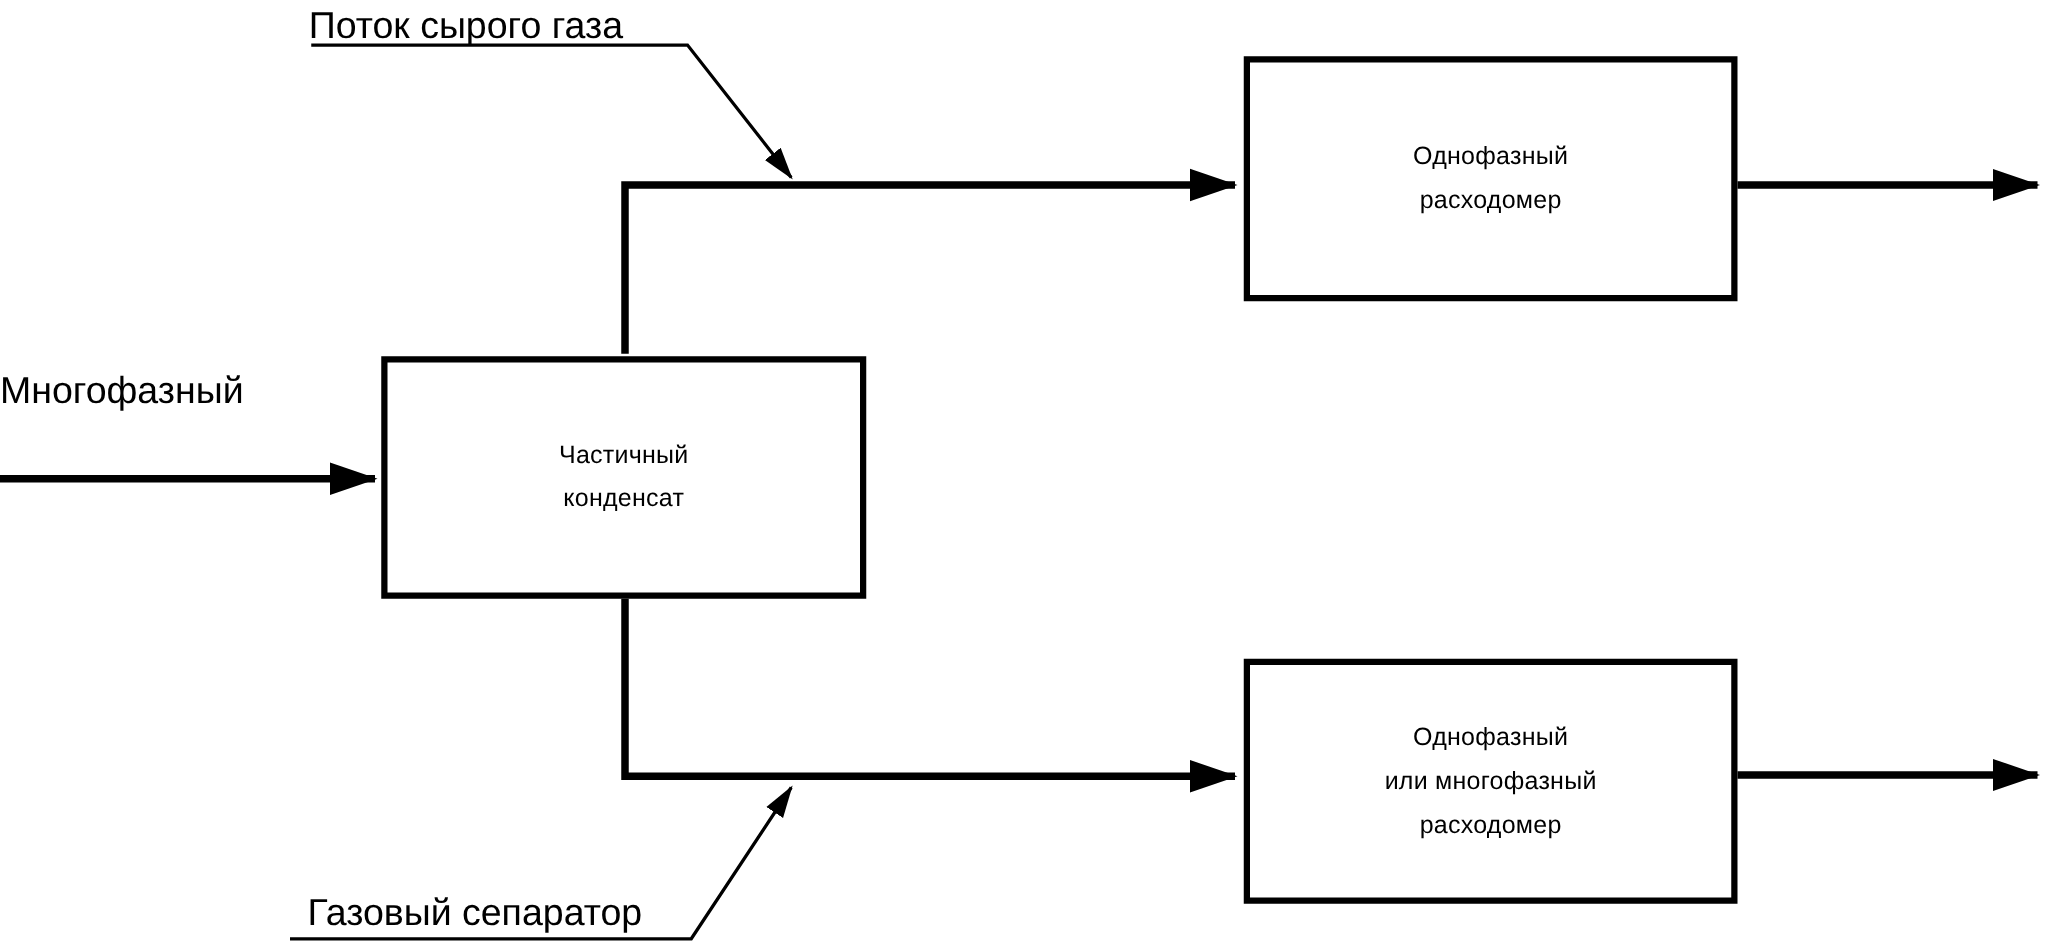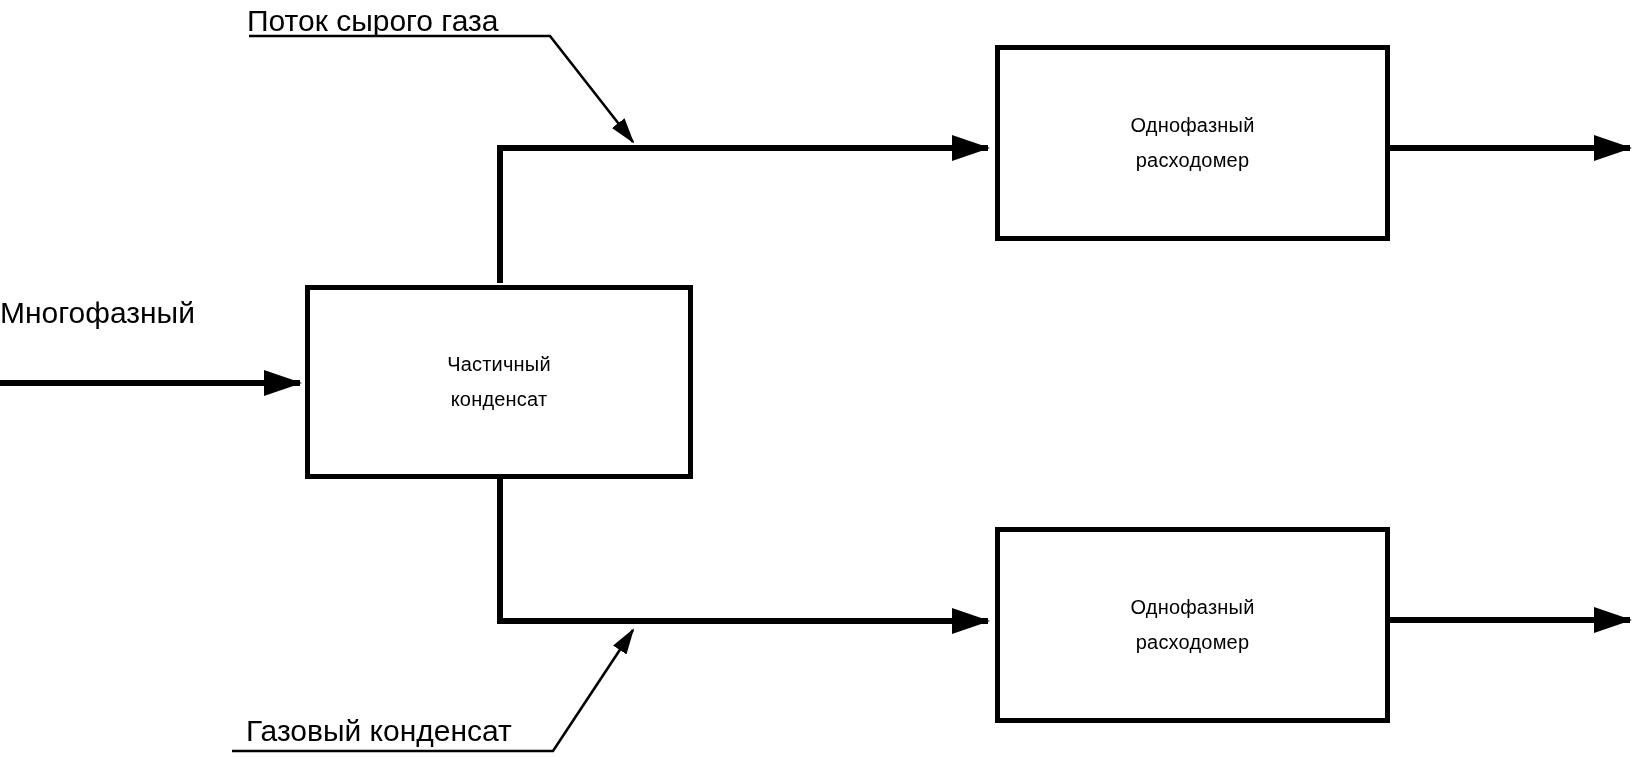--- a/index.html
+++ b/index.html
@@ -93,31 +93,32 @@
 
   <div class="free-label label-raw-gas">
     <span>Поток сырого газа</span>
   </div>
 
   <div class="free-label label-multiphase">
     <div>Многофазный</div>
   </div>
 
   <div class="free-label label-condensate">
-    <span>Газовый конденсат</span>
+    <span>Газовый сепаратор</span>
   </div>
 
   <div class="node-box box-separator">
     <div>Частичный</div>
     <div>конденсат</div>
   </div>
 
   <div class="node-box box-meter-top">
     <div>Однофазный</div>
     <div>расходомер</div>
   </div>
 
   <div class="node-box box-meter-bottom">
     <div>Однофазный</div>
+    <div>или многофазный</div>
     <div>расходомер</div>
   </div>
 
 </div>
 
 </body></html>

